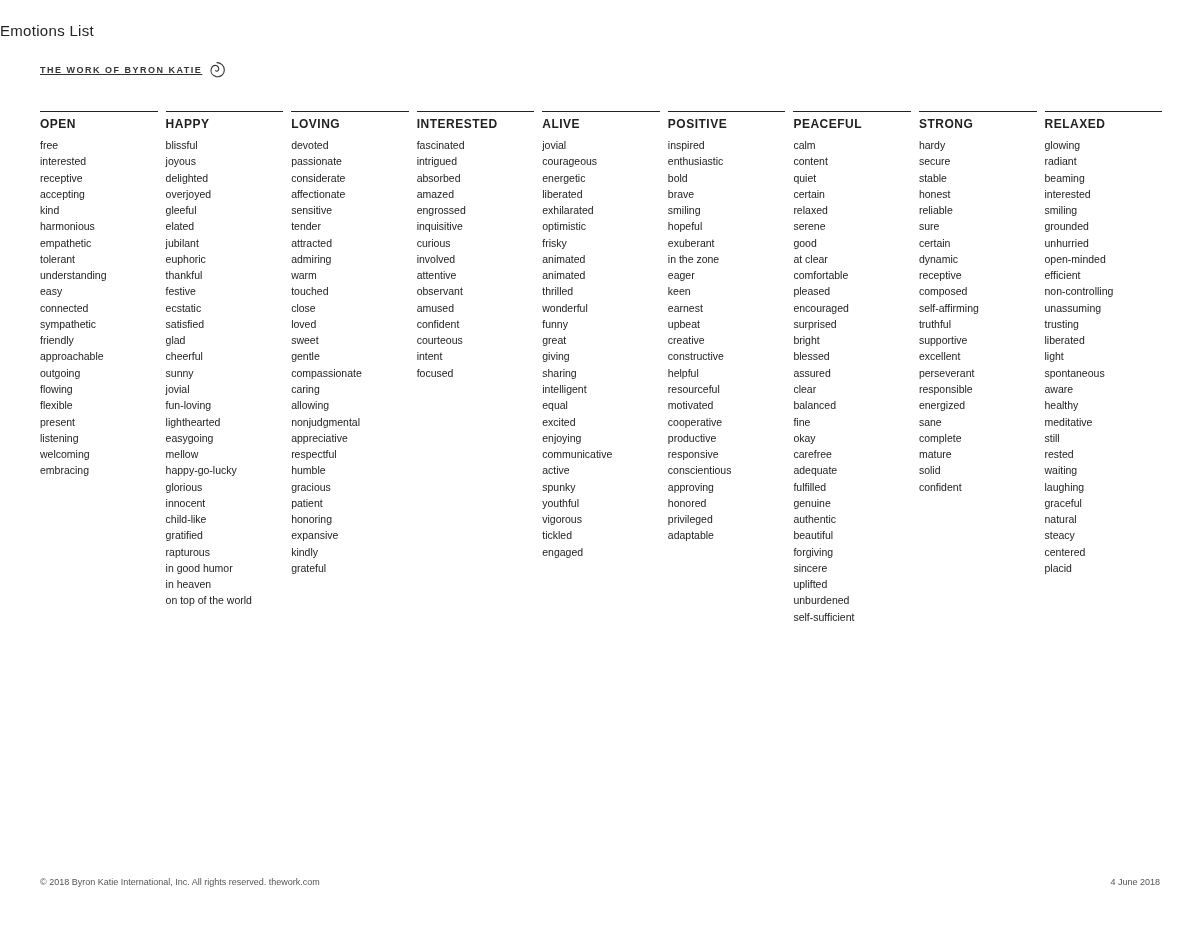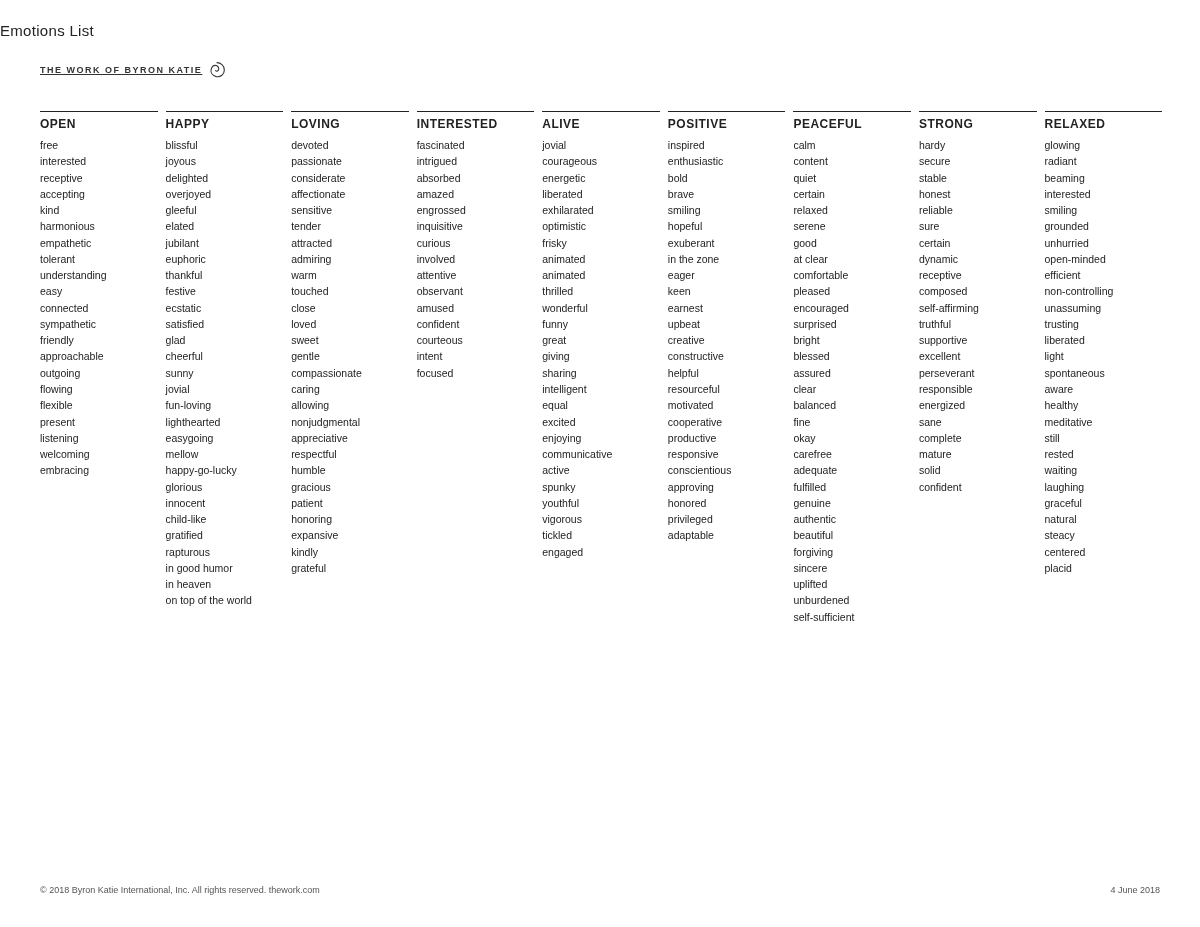--- a/index.html
+++ b/index.html
@@ -64,21 +64,21 @@
       color: #222;
     }
     .footer {
       display: flex;
       justify-content: space-between;
       padding: 30px 40px 20px 40px;
       font-size: 9px;
       color: #555;
       margin-top: auto;
       position: absolute;
-      bottom: 12px;
+      bottom: 20px;
       left: 0;
       right: 0;
     }
   </style>
 </head>
 <body>
 
 <div class="page-title">Emotions List</div>
 
 <div class="logo-area">

